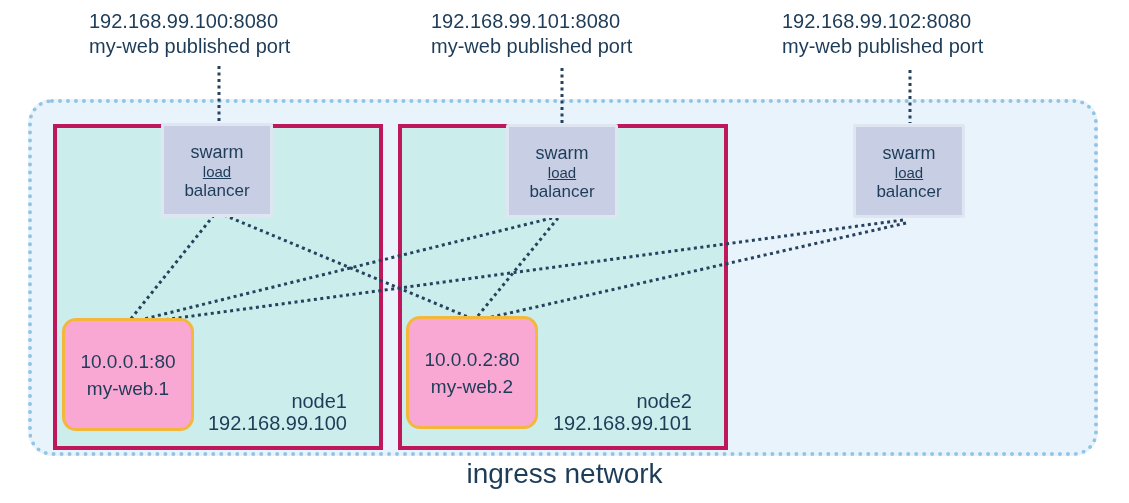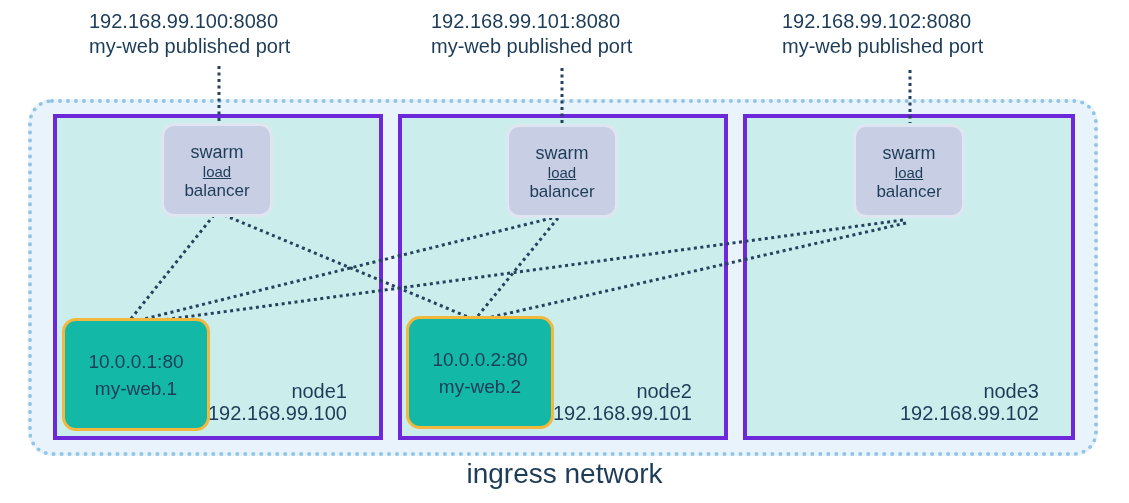--- a/index.html
+++ b/index.html
@@ -10,40 +10,40 @@
   .pub-label{
     position:absolute;top:9px;width:280px;text-align:left;
     font-size:20px;line-height:25px;z-index:5;
   }
   .ingress{
     position:absolute;left:28px;top:99px;width:1070px;height:357px;
     background:#e8f3fb;border:4px dotted #92c4e6;border-radius:24px;
     box-sizing:border-box;z-index:1;
   }
   .node{
-    position:absolute;top:114px;width:330px;height:326px;
-    background:#cbeeec;border:4px solid #6d28d9;box-sizing:border-box;z-index:2;
+    position:absolute;top:124px;width:330px;height:326px;
+    background:#cbeeec;border:4px solid #be185d;box-sizing:border-box;z-index:2;
   }
   .node-label{
     position:absolute;right:32px;bottom:12px;text-align:right;
     font-size:20px;line-height:22px;
   }
   .wires{position:absolute;left:0;top:0;z-index:3;pointer-events:none;}
   .wire{stroke:#27425e;stroke-width:3;stroke-dasharray:3 3.5;fill:none;}
   .lb{
     position:absolute;width:112px;height:94px;background:#c8cee3;
-    border:3px solid #e0e5f2;border-radius:13px;box-sizing:border-box;z-index:4;
+    border:3px solid #e0e5f2;border-radius:2px;box-sizing:border-box;z-index:4;
     display:flex;flex-direction:column;align-items:center;justify-content:center;
     text-align:center;
   }
   .lb-l1{font-size:18px;line-height:22px;}
   .lb-l2{font-size:15px;line-height:18px;text-decoration:underline;}
   .lb-l3{font-size:17px;line-height:19px;}
   .task{
-    position:absolute;width:148px;height:113px;background:#14b8a6;
+    position:absolute;width:132px;height:113px;background:#f9a8d4;
     border:3px solid #f4b73e;border-radius:14px;box-sizing:border-box;z-index:4;
     display:flex;flex-direction:column;align-items:center;justify-content:center;
     text-align:center;font-size:19px;line-height:27px;
   }
   .net-label{
     position:absolute;left:0;top:458px;width:100%;text-align:center;
     font-size:28px;z-index:2;
   }
 </style>
 </head>
@@ -69,26 +69,20 @@
   <div class="node" style="left:53px">
     <div class="node-label">
       <div>node1</div>
       <div>192.168.99.100</div>
     </div>
   </div>
   <div class="node" style="left:398px">
     <div class="node-label">
       <div>node2</div>
       <div>192.168.99.101</div>
-    </div>
-  </div>
-  <div class="node" style="left:743px;width:332px">
-    <div class="node-label">
-      <div>node3</div>
-      <div>192.168.99.102</div>
     </div>
   </div>
 
   <svg class="wires" width="1129" height="503" viewBox="0 0 1129 503">
 
     <line class="wire" x1="219" y1="66" x2="219" y2="122"></line>
     <line class="wire" x1="562" y1="68" x2="562" y2="123"></line>
     <line class="wire" x1="910" y1="70" x2="910" y2="123"></line>
 
     <line class="wire" x1="214" y1="215" x2="130" y2="320"></line>

